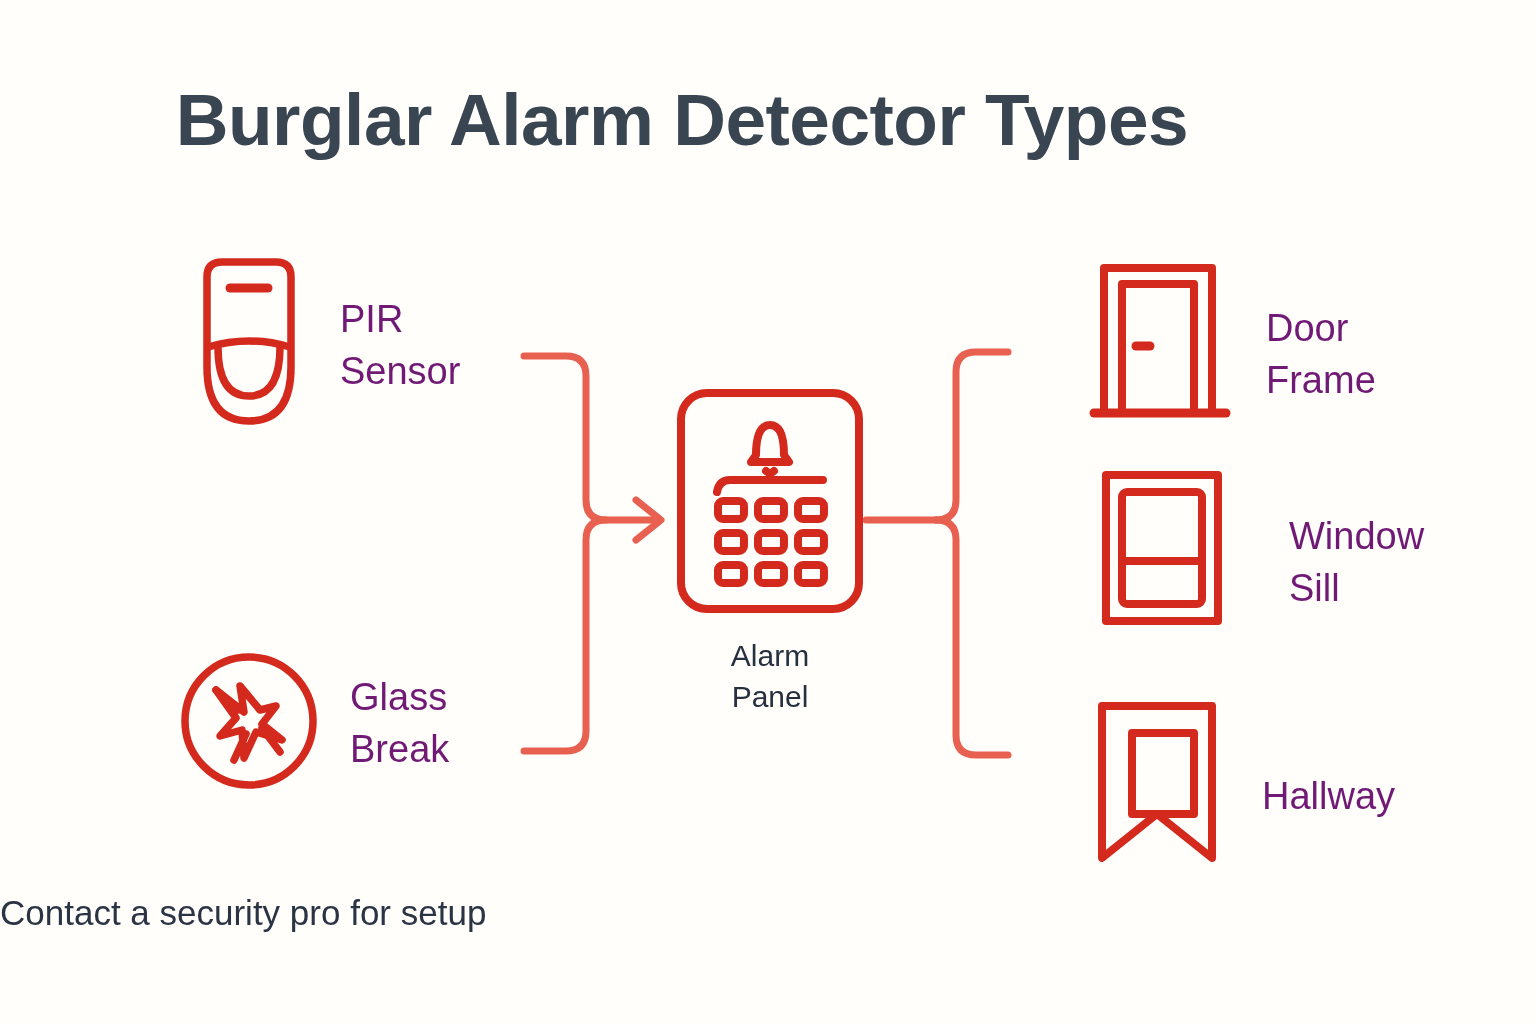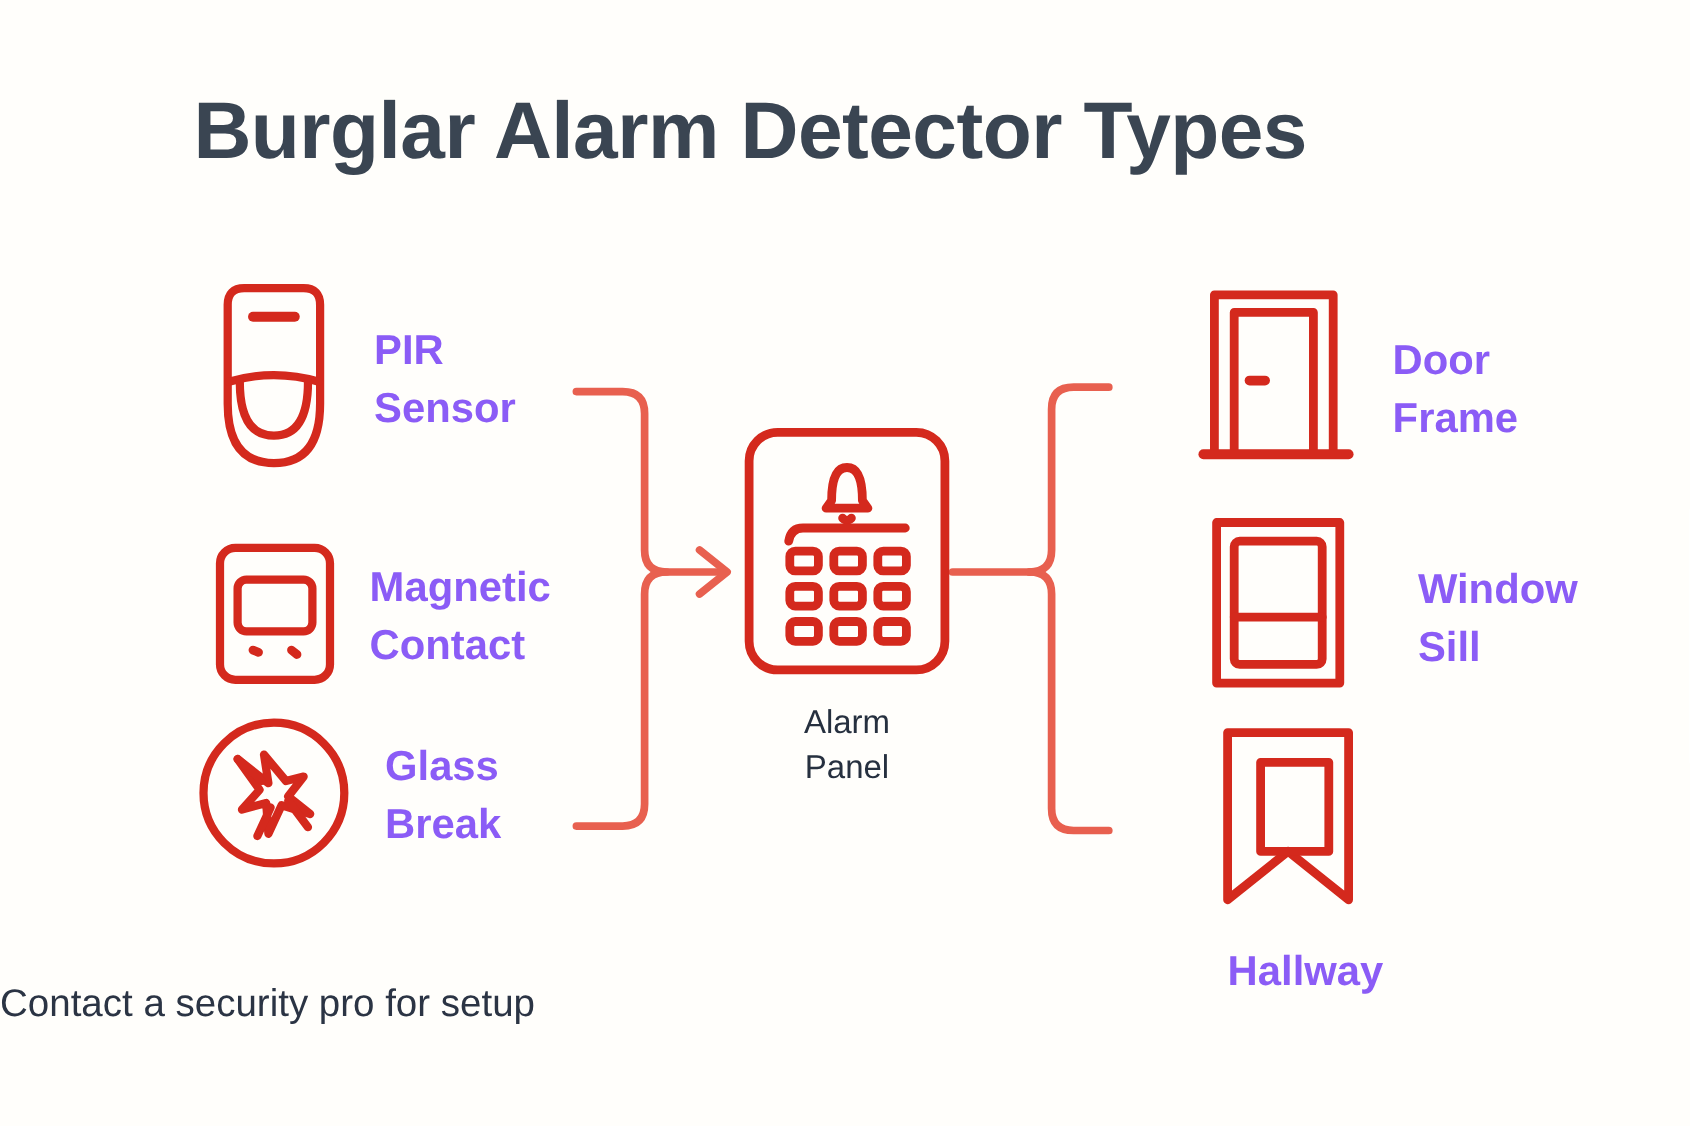--- a/index.html
+++ b/index.html
@@ -50,36 +50,36 @@
     display: flex;
     align-items: center;
   }
   .node .icon-box {
     flex: 0 0 auto;
     display: block;
   }
   .node .node-label {
     font-size: 38px;
     line-height: 1.38;
-    color: #8b5cf6;
+    color: #701a75;
     white-space: pre-line;
-    font-weight: 700;
+    font-weight: 400;
   }
   .node.left .node-label { margin-left: 28px; }
   .node.right .node-label { margin-left: 32px; margin-top: 24px; }
 
   
   #node-pir      { left: 186px; top: 255px; }
   #node-magnetic { left: 192px; top: 490px; }
   #node-glass    { left: 176px; top: 648px; }
 
   
   #node-door   { left: 1086px; top: 258px; }
   #node-window { left: 1092px; top: 465px; gap: 25px; }
-  #node-hall   { left: 1084px; top: 656px; flex-direction: column; }
+  #node-hall   { left: 1084px; top: 696px; }
 
   
   #panel-node {
     position: absolute;
     left: 670px;
     top: 385px;
     width: 200px;
   }
   #panel-node .panel-caption {
     margin-top: 14px;
@@ -130,34 +130,20 @@
           <line x1="44" y1="33" x2="82" y2="33" stroke-width="9"></line>
           <path d="M 22 92 Q 63 80 104 92"></path>
           <path d="M 32 92 Q 32 141 63 141 Q 94 141 94 92"></path>
         </g>
       </svg>
     </span>
     <span class="node-label">PIR
 Sensor</span>
   </div>
 
-  <div class="node left" id="node-magnetic">
-    <span class="icon-box">
-      <svg width="116" height="136" viewBox="0 0 116 136" xmlns="http://www.w3.org/2000/svg">
-        <g fill="none" stroke="#d4291d" stroke-width="7.5" stroke-linecap="round" stroke-linejoin="round">
-          <rect x="8" y="8" width="100" height="120" rx="14" ry="14"></rect>
-          <rect x="24" y="37" width="68" height="47" rx="8" ry="8"></rect>
-          <line x1="38" y1="101" x2="43" y2="103" stroke-width="8"></line>
-          <line x1="73" y1="101" x2="78" y2="105" stroke-width="8"></line>
-        </g>
-      </svg>
-    </span>
-    <span class="node-label">Magnetic
-Contact</span>
-  </div>
 
   <div class="node left" id="node-glass">
     <span class="icon-box">
       <svg width="146" height="146" viewBox="0 0 146 146" xmlns="http://www.w3.org/2000/svg">
         <g fill="none" stroke="#d4291d" stroke-width="7.5" stroke-linecap="round" stroke-linejoin="round">
           <circle cx="73" cy="73" r="64"></circle>
           <path d="M 40 42 L 68 64 L 64 38 L 84 62 L 100 58 L 86 76 L 106 92 L 80 84 L 68 110 L 66 82 L 44 88 L 60 70 Z"></path>
           <line x1="40" y1="42" x2="62" y2="62"></line>
           <line x1="86" y1="80" x2="104" y2="104"></line>
           <line x1="70" y1="86" x2="58" y2="112"></line>

